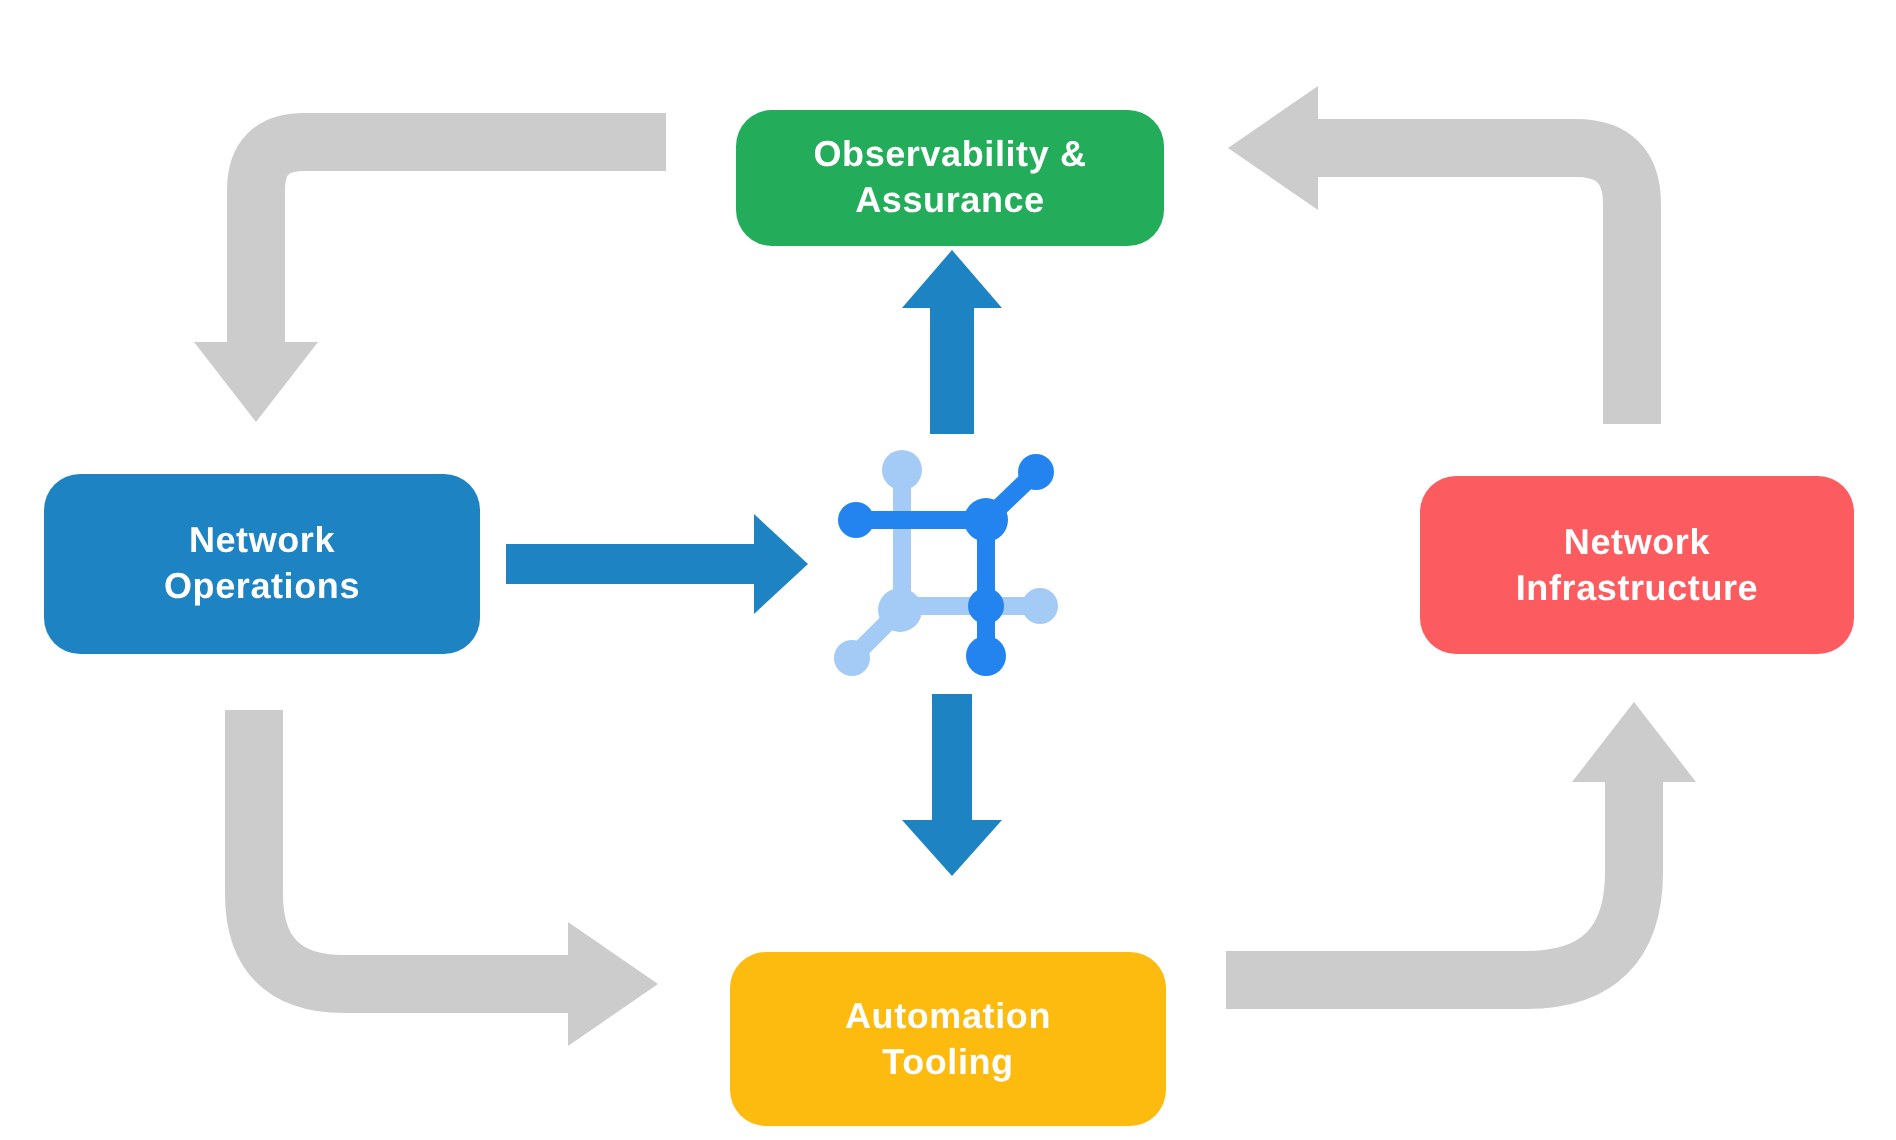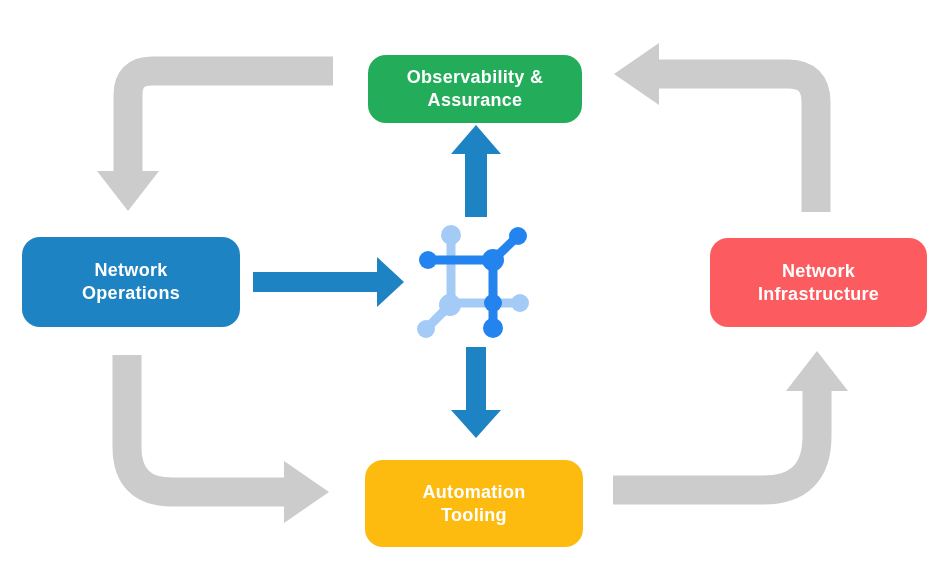--- a/index.html
+++ b/index.html
@@ -28,21 +28,21 @@
     color: #ffffff;
     font-size: 18px;
     line-height: 23px;
     font-weight: bold;
     letter-spacing: 0.3px;
   }
   .node .label { white-space: pre-line; }
   .node-observability { left: 368px; top: 27px;  width: 214px; height: 68px; margin-top: 28px; }
   .node-operations    { left: 22px;  top: 237px; width: 218px; height: 90px; }
   .node-infrastructure{ left: 710px; top: 238px; width: 217px; height: 89px; }
-  .node-tooling       { left: 365px; top: 460px; width: 218px; height: 87px; }
+  .node-tooling       { left: 365px; top: 476px; width: 218px; height: 87px; }
   .center-icon { position: absolute; left: 408px; top: 222px; }
 </style>
 </head>
 <body>
 
 <div class="stage">
 
   <svg class="arrow-layer" width="948" height="570" viewBox="0 0 948 570">
 
     <g>

